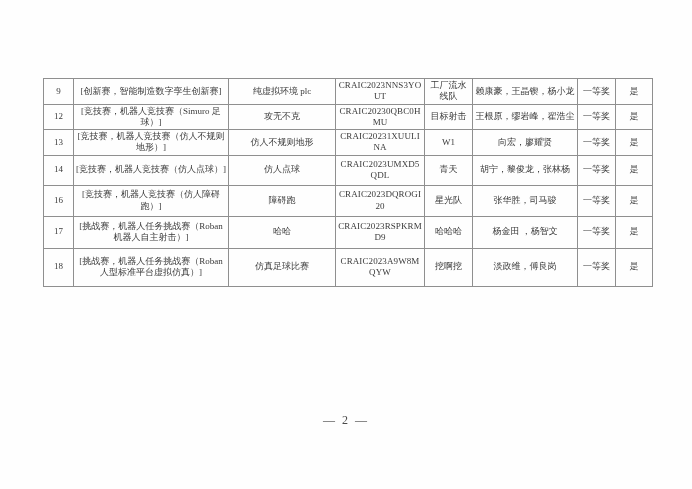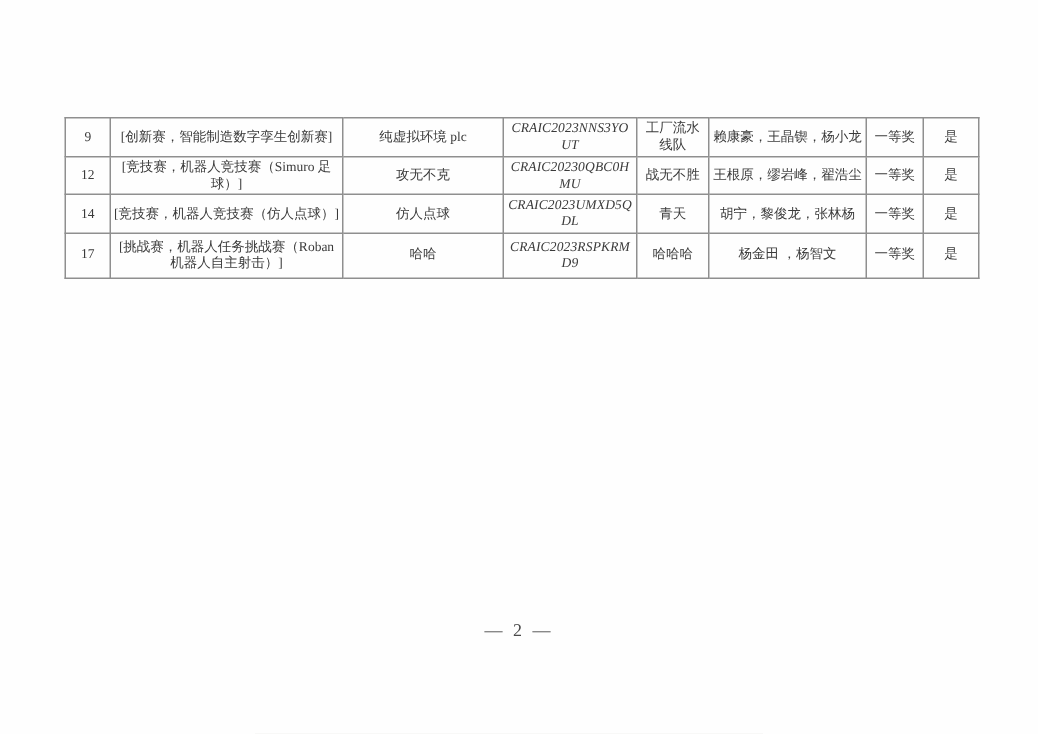--- a/index.html
+++ b/index.html
@@ -29,21 +29,21 @@
     border: 1px solid #8f8f8f;
     text-align: center;
     vertical-align: middle;
     font-size: 9px;
     line-height: 1.25;
     padding: 1px 2px;
     color: #3a3a3a;
     overflow: hidden;
     word-break: break-all;
   }
-  td.c-code { font-size: 8.5px; letter-spacing: 0.1px; font-style: italic; }
+  td.c-code { font-size: 8.5px; letter-spacing: 0.1px; }
   td.c-no, td.c-award, td.c-confirmed { font-size: 9px; }
   tr:nth-child(1)  { height: 23px; }
   tr:nth-child(2)  { height: 23px; }
   tr:nth-child(3)  { height: 23px; }
   tr:nth-child(4)  { height: 30px; }
   tr:nth-child(5)  { height: 31px; }
   tr:nth-child(6)  { height: 32px; }
   tr:nth-child(7)  { height: 38px; }
   tr:nth-child(8)  { height: 35px; }
   tr:nth-child(9)  { height: 25px; }
@@ -85,42 +85,72 @@
           <td class="c-team">工厂流水线队</td>
           <td class="c-members">赖康豪，王晶锲，杨小龙</td>
           <td class="c-award">一等奖</td>
           <td class="c-confirmed">是</td>
         </tr>
         <tr>
           <td class="c-no">12</td>
           <td class="c-event">[竞技赛，机器人竞技赛（Simuro 足球）]</td>
           <td class="c-entry">攻无不克</td>
           <td class="c-code">CRAIC20230QBC0HMU</td>
-          <td class="c-team">战无不胜</td>
+          <td class="c-team">目标射击</td>
           <td class="c-members">王根原，缪岩峰，翟浩尘</td>
+          <td class="c-award">一等奖</td>
+          <td class="c-confirmed">是</td>
+        </tr>
+        <tr>
+          <td class="c-no">13</td>
+          <td class="c-event">[竞技赛，机器人竞技赛（仿人不规则地形）]</td>
+          <td class="c-entry">仿人不规则地形</td>
+          <td class="c-code">CRAIC20231XUULINA</td>
+          <td class="c-team">W1</td>
+          <td class="c-members">向宏，廖耀贤</td>
           <td class="c-award">一等奖</td>
           <td class="c-confirmed">是</td>
         </tr>
         <tr>
           <td class="c-no">14</td>
           <td class="c-event">[竞技赛，机器人竞技赛（仿人点球）]</td>
           <td class="c-entry">仿人点球</td>
           <td class="c-code">CRAIC2023UMXD5QDL</td>
           <td class="c-team">青天</td>
           <td class="c-members">胡宁，黎俊龙，张林杨</td>
           <td class="c-award">一等奖</td>
           <td class="c-confirmed">是</td>
         </tr>
         <tr>
+          <td class="c-no">16</td>
+          <td class="c-event">[竞技赛，机器人竞技赛（仿人障碍跑）]</td>
+          <td class="c-entry">障碍跑</td>
+          <td class="c-code">CRAIC2023DQROGI20</td>
+          <td class="c-team">星光队</td>
+          <td class="c-members">张华胜，司马骏</td>
+          <td class="c-award">一等奖</td>
+          <td class="c-confirmed">是</td>
+        </tr>
+        <tr>
           <td class="c-no">17</td>
           <td class="c-event">[挑战赛，机器人任务挑战赛（Roban 机器人自主射击）]</td>
           <td class="c-entry">哈哈</td>
           <td class="c-code">CRAIC2023RSPKRMD9</td>
           <td class="c-team">哈哈哈</td>
           <td class="c-members">杨金田 ，杨智文</td>
+          <td class="c-award">一等奖</td>
+          <td class="c-confirmed">是</td>
+        </tr>
+        <tr>
+          <td class="c-no">18</td>
+          <td class="c-event">[挑战赛，机器人任务挑战赛（Roban 人型标准平台虚拟仿真）]</td>
+          <td class="c-entry">仿真足球比赛</td>
+          <td class="c-code">CRAIC2023A9W8MQYW</td>
+          <td class="c-team">挖啊挖</td>
+          <td class="c-members">淡政维，傅良岗</td>
           <td class="c-award">一等奖</td>
           <td class="c-confirmed">是</td>
         </tr>
       </tbody>
   </table>
 
   <div class="page-number">— 2 —</div>
 
 </div>
 

